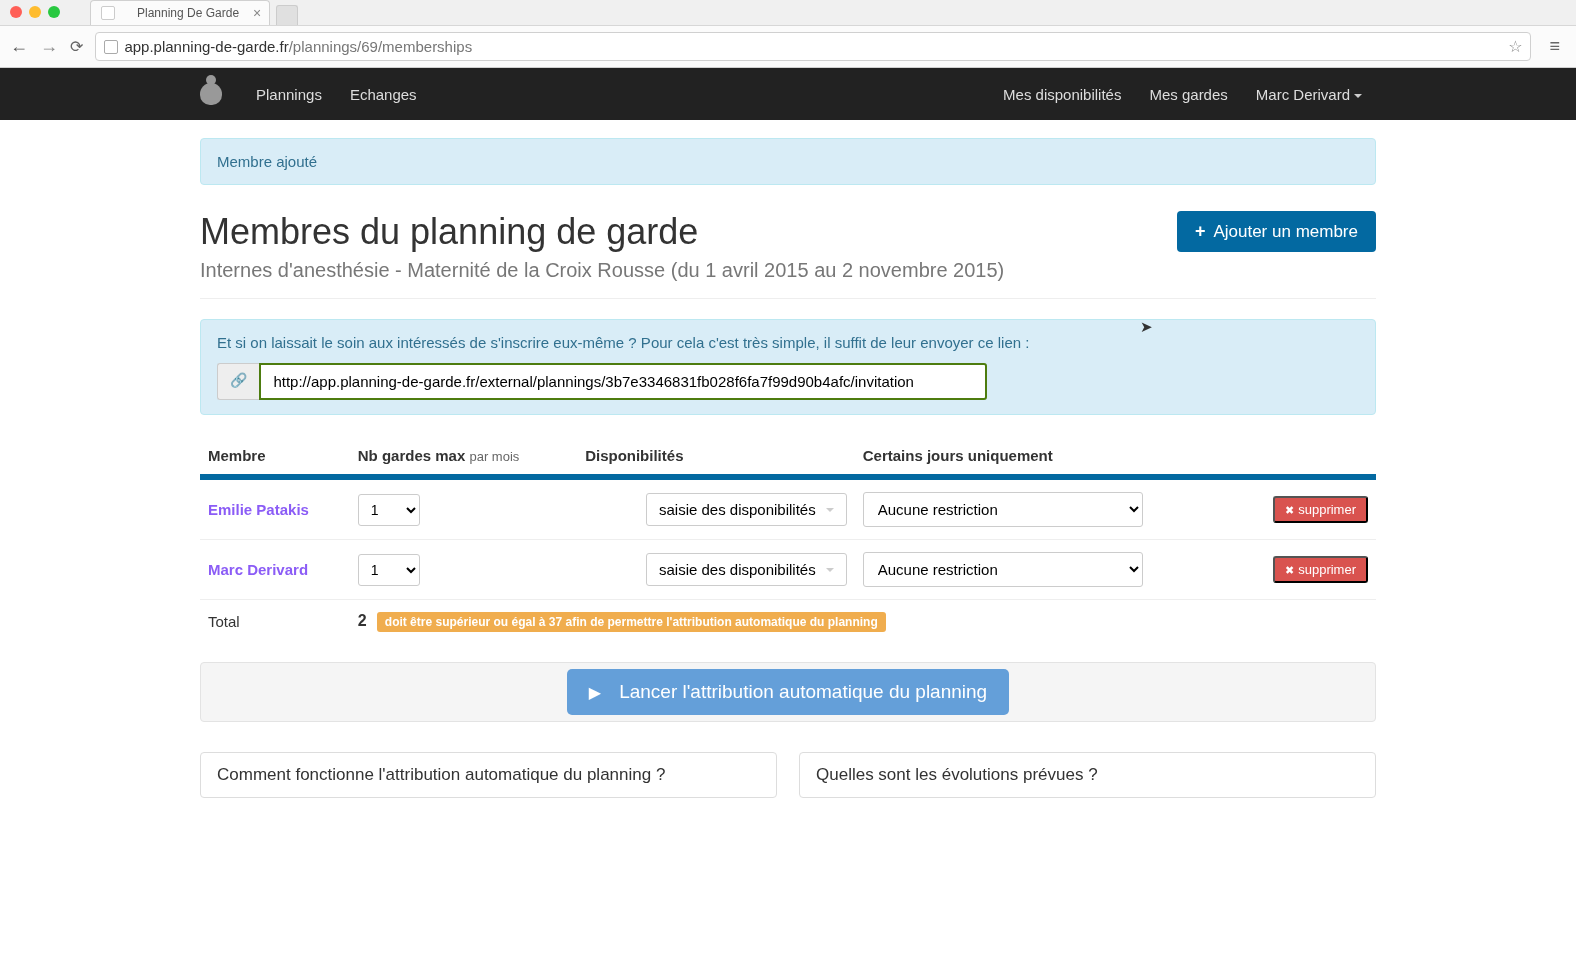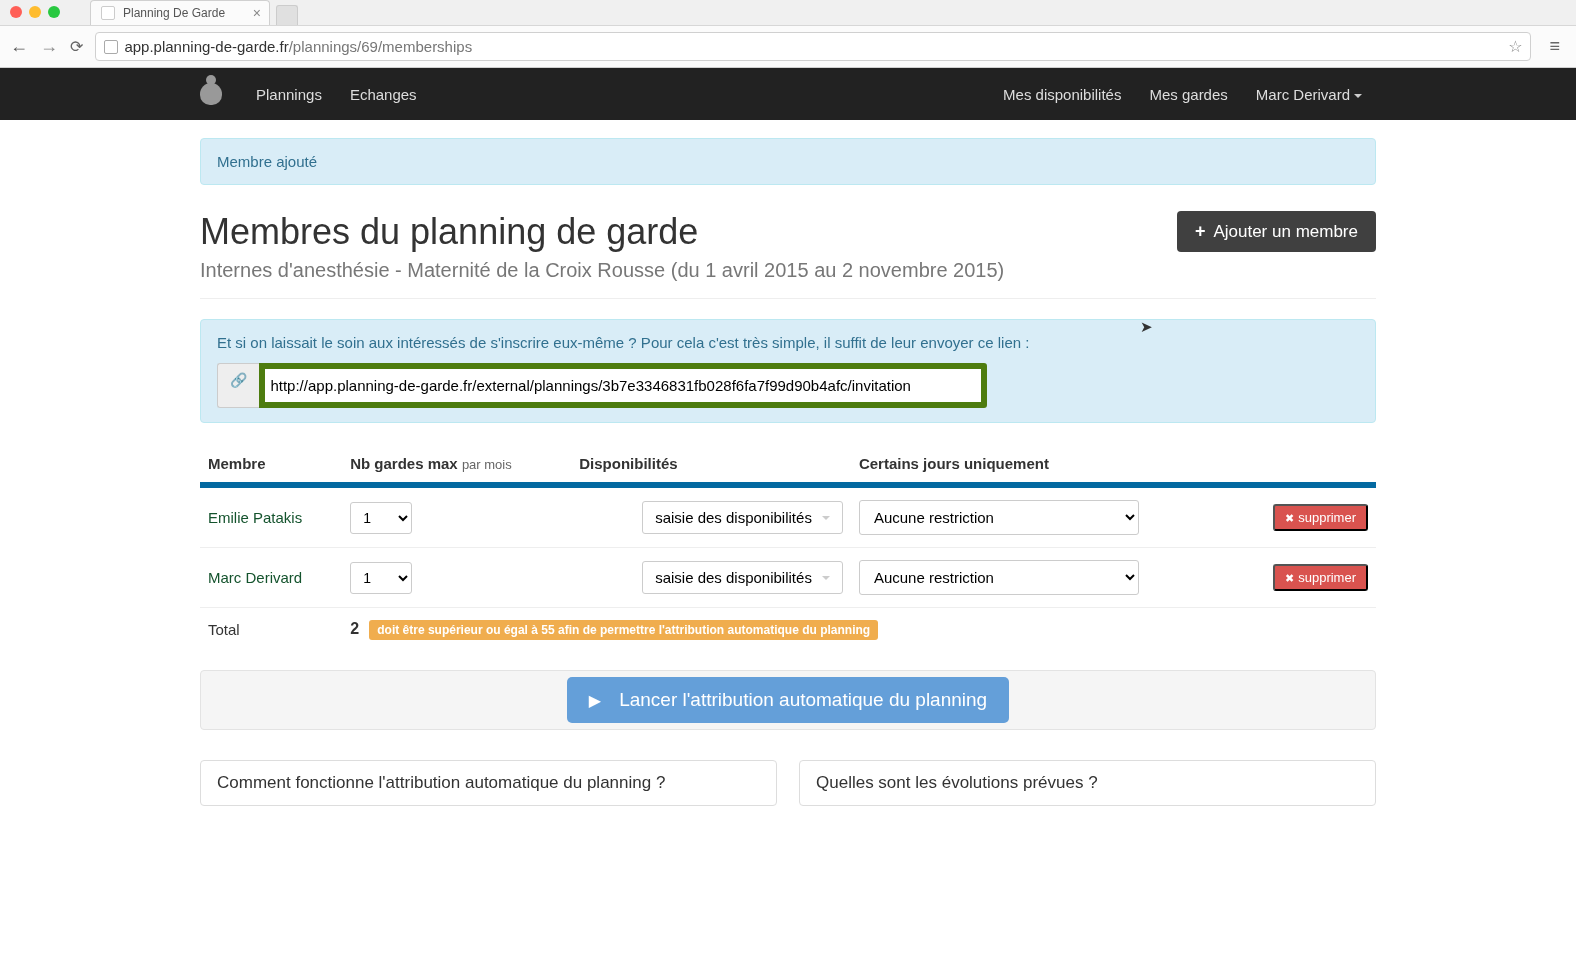--- a/index.html
+++ b/index.html
@@ -6,21 +6,21 @@
 body { font-family: "Helvetica Neue", Helvetica, Arial, sans-serif; font-size: 14px; color: #333; background: #fff; }
 
 
 .browser-chrome { background: #f0f0f0; border-bottom: 1px solid #d0d0d0; }
 .window-controls { display: flex; align-items: center; padding: 6px 10px; gap: 7px; }
 .dot { width: 12px; height: 12px; border-radius: 50%; }
 .dot.red { background: #ff5f57; }
 .dot.yellow { background: #febc2e; }
 .dot.green { background: #28c840; }
 .tab-strip { display: flex; align-items: flex-end; margin-top: -24px; margin-left: 90px; }
-.tab { background: #fbfbfb; border: 1px solid #d0d0d0; border-bottom: none; border-top-left-radius: 4px; border-top-right-radius: 4px; padding: 5px 30px 5px 10px; font-size: 12px; color: #555; position: relative; display:flex; align-items:center; gap:8px; min-width:180px;}
+.tab { background: #fbfbfb; border: 1px solid #d0d0d0; border-bottom: none; border-top-left-radius: 4px; border-top-right-radius: 4px; padding: 5px 30px 5px 10px; font-size: 12px; color: #555; position: relative; display:flex; align-items:center; gap:22px; min-width:180px;}
 .tab .favicon { width:14px; height:14px; background:#fff; border:1px solid #ccc; border-radius:2px; display:inline-block;}
 .tab .close { position: absolute; right: 8px; color: #888; font-size: 14px; }
 .new-tab { width: 22px; height: 20px; background: #e0e0e0; border: 1px solid #ccc; border-bottom:none; border-top-left-radius: 3px; border-top-right-radius: 3px; margin-left: 6px; }
 .nav-row { display: flex; align-items: center; padding: 6px 10px; gap: 12px; background: #fbfbfb; border-top:1px solid #d7d7d7;}
 .nav-arrow { color: #888; font-size: 18px; }
 .nav-arrow.active { color: #555; }
 .reload { color: #666; font-size: 16px; }
 .address-bar { flex: 1; display: flex; align-items: center; border: 1px solid #d0d0d0; border-radius: 4px; background: #fff; padding: 4px 8px; gap: 6px; }
 .page-icon { width: 14px; height: 14px; border: 1px solid #aaa; border-radius: 2px; }
 .url { font-size: 15px; color: #333; }
@@ -37,38 +37,38 @@
 .nav-right { margin-left: auto; display: flex; }
 .caret-down { display:inline-block; margin-left:4px; width:0; height:0; border-left:4px solid transparent; border-right:4px solid transparent; border-top:4px solid #ccc; vertical-align: middle;}
 
 
 .container { max-width: 1200px; margin: 0 auto; padding: 18px 12px; }
 .alert { background: #d9edf7; color: #31708f; border: 1px solid #bce8f1; border-radius: 4px; padding: 14px 16px; font-size: 15px; margin-bottom: 26px;}
 .page-header { display:flex; justify-content:space-between; align-items:flex-start; border-bottom:1px solid #eee; padding-bottom:16px; margin-bottom:20px;gap:32px;}
 .page-header h1 { font-size: 36px; color: #333; font-weight: 500; margin-bottom: 6px;}
 .page-header .lead { font-size: 20px; color: #777; font-weight:300;}
 .btn { display:inline-flex; align-items:center; gap:8px; padding: 10px 18px; border-radius:4px; font-size:17px; border:none; cursor:pointer;}
-.btn-success { background:#404040; color:#fff; }
+.btn-success { background:#0369a1; color:#fff; }
 .btn-danger-sm { background:#d9534f; color:#fff; font-size:13px; padding:4px 10px; border-radius:3px;}
 .btn-primary-lg { background:#649fd9; color:#fff; font-size:19px; padding:12px 22px; border-radius:5px;}
 .plus-icon::before { content:"+"; font-weight:bold; font-size:18px;}
 .x-icon::before { content:"✖"; font-size:11px; margin-right:4px;}
 .play-icon::before { content:"▶"; margin-right:10px; font-size:16px;}
 
 .info-panel { background:#d9edf7; border:1px solid #bce8f1; border-radius:4px; padding:14px 16px; margin-bottom:24px;}
 .info-panel p { color:#31708f; font-size:15px; margin-bottom:12px;}
 .input-group { display:flex; max-width:770px;}
 .input-group-addon { background:#eee; border:1px solid #ccc; border-right:none; padding:8px 12px; border-top-left-radius:3px; border-bottom-left-radius:3px; color:#555;}
-.link-input { flex:1; border:6px solid #4d7c0f; padding:8px 5px; font-size:15px; border-top-right-radius:3px; border-bottom-right-radius:3px; background:#fff;}
+.link-input { flex:1; border:2px solid #4d7c0f; padding:8px 12px; font-size:15px; border-top-right-radius:3px; border-bottom-right-radius:3px; background:#fff;}
 
 table { width:100%; border-collapse:collapse; margin-bottom:20px;}
 th { text-align:left; padding:8px 8px 10px; border-bottom:6px solid #0369a1; font-size:15px; color:#333;}
 th .sub { font-weight:normal; font-size:13px; color:#666;}
 td { padding:12px 8px; border-bottom:1px solid #eee; font-size:15px; vertical-align:middle;}
-.member-name { font-weight:normal; color:#14532d;}
+.member-name { font-weight:bold; color:#8b5cf6;}
 .num-select { width:62px; padding:6px 8px; border:1px solid #ccc; border-radius:3px; font-size:14px; background:#fff;}
 .dropdown-toggle { background:#fff; border:1px solid #ccc; border-radius:3px; padding:7px 12px; font-size:15px; cursor:pointer; display:inline-flex; align-items:center; gap:6px;}
 .select-wide { width:280px; padding:7px 10px; border:1px solid #ccc; border-radius:3px; font-size:15px; background:#fff;}
 .total-row td { border-bottom:none;}
 .total-num { font-weight:bold; font-size:16px;}
 .warning-label { background:#f0ad4e; color:#fff; font-size:12px; padding:3px 8px; border-radius:3px; font-weight:bold; margin-left:6px;}
 
 .launch-panel { background:#f5f5f5; border:1px solid #e3e3e3; border-radius:4px; padding:6px; text-align:center; margin-bottom:30px;}
 .faq-row { display:flex; gap:22px;}
 .faq-panel { flex:1; border:1px solid #ddd; border-radius:4px; padding:12px 16px; font-size:17px; font-weight:500; color:#333;}
@@ -170,21 +170,21 @@
               <span>saisie des disponibilités</span>
               <span class="caret-down"></span>
             </button></td>
         <td><select class="select-wide"><option>Aucune restriction</option></select></td>
         <td style="text-align:right;"><button class="btn-danger-sm"><span class="x-icon"></span><span>supprimer</span></button></td>
       </tr>
       <tr class="total-row">
         <td>Total</td>
         <td colspan="4">
           <span class="total-num">2</span>
-          <span class="warning-label">doit être supérieur ou égal à 55 afin de permettre l'attribution automatique du planning</span>
+          <span class="warning-label">doit être supérieur ou égal à 37 afin de permettre l'attribution automatique du planning</span>
         </td>
       </tr>
     </tbody>
   </table>
 
   <div class="launch-panel">
     <button class="btn btn-primary-lg">
       <span class="play-icon"></span>
         <span>Lancer l'attribution automatique du planning</span>
     </button>

